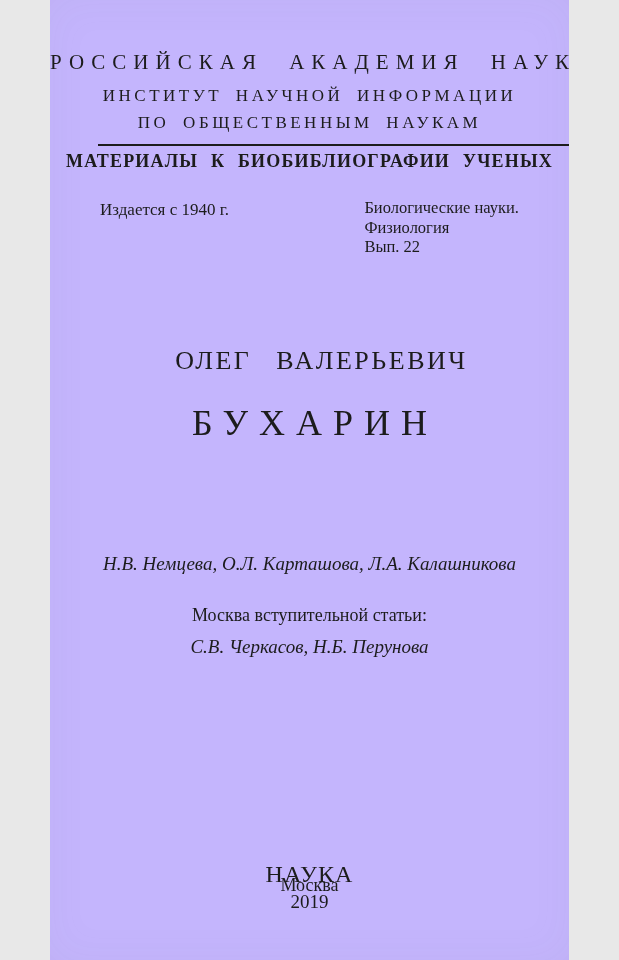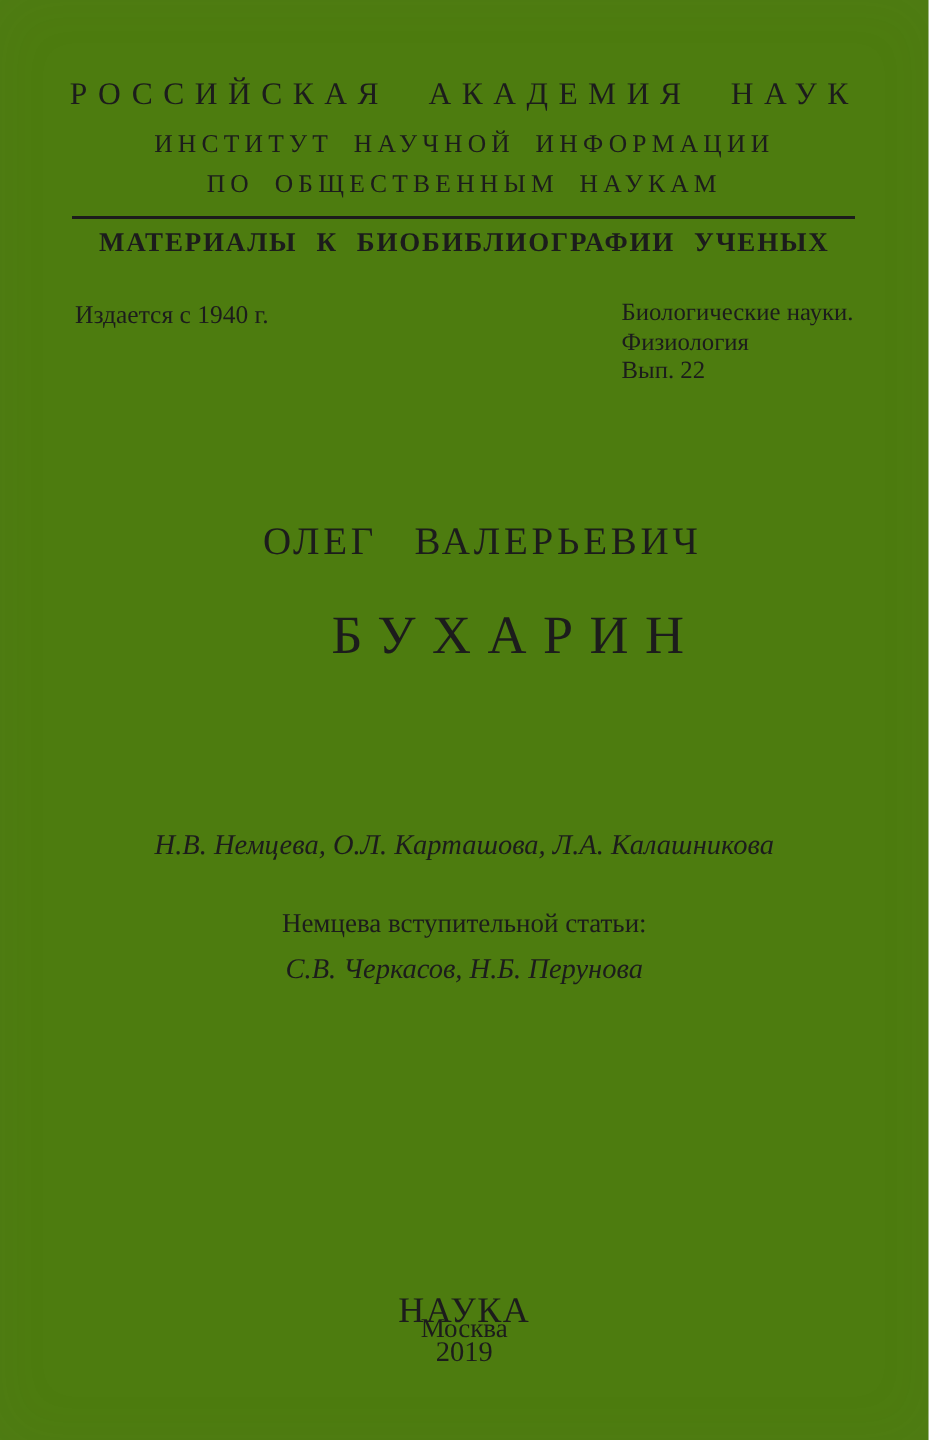--- a/index.html
+++ b/index.html
@@ -2,24 +2,24 @@
 <html><head>
 <meta charset="utf-8">
 <style>
   html, body {
     margin: 0;
     padding: 0;
     background: #e8e8e8;
   }
   .page {
     position: relative;
-    width: 619px;
+    width: 519px;
     height: 960px;
     margin: 0 auto;
-    background: #4d7c0f;
+    background: #c4b5fd;
     color: #1c1c1c;
     font-family: "Liberation Serif", "DejaVu Serif", serif;
     overflow: hidden;
     box-shadow: inset 0 0 40px rgba(120,120,120,0.06);
   }
   .line {
     position: absolute;
     left: 0;
     width: 100%;
     text-align: center;
@@ -85,21 +85,20 @@
     word-spacing: 16px;
     font-weight: 500;
     padding-left: 12px;
   }
   .person-surname {
     top: 402px;
     font-size: 36px;
     letter-spacing: 11px;
     font-weight: 500;
     text-indent: 11px;
-    padding-left: 29px;
   }
   .compilers-label {
     top: 528px;
     font-size: 18px;
   }
   .compilers-names {
     top: 553px;
     font-size: 19px;
     font-style: italic;
   }
@@ -150,21 +149,21 @@
     <div>Вып. 22</div>
   </div>
 
   <div class="line person-name">ОЛЕГ  ВАЛЕРЬЕВИЧ</div>
 
   <div class="line person-surname">БУХАРИН</div>
 
 
   <div class="line compilers-names">Н.В. Немцева, О.Л. Карташова, Л.А. Калашникова</div>
 
-  <div class="line authors-label">Немцева вступительной статьи:</div>
+  <div class="line authors-label">Москва вступительной статьи:</div>
 
   <div class="line authors-names">С.В. Черкасов, Н.Б. Перунова</div>
 
   <div class="line imprint-city">Москва</div>
 
   <div class="line imprint-publisher">НАУКА</div>
 
   <div class="line imprint-year">2019</div>
 
 </div>

